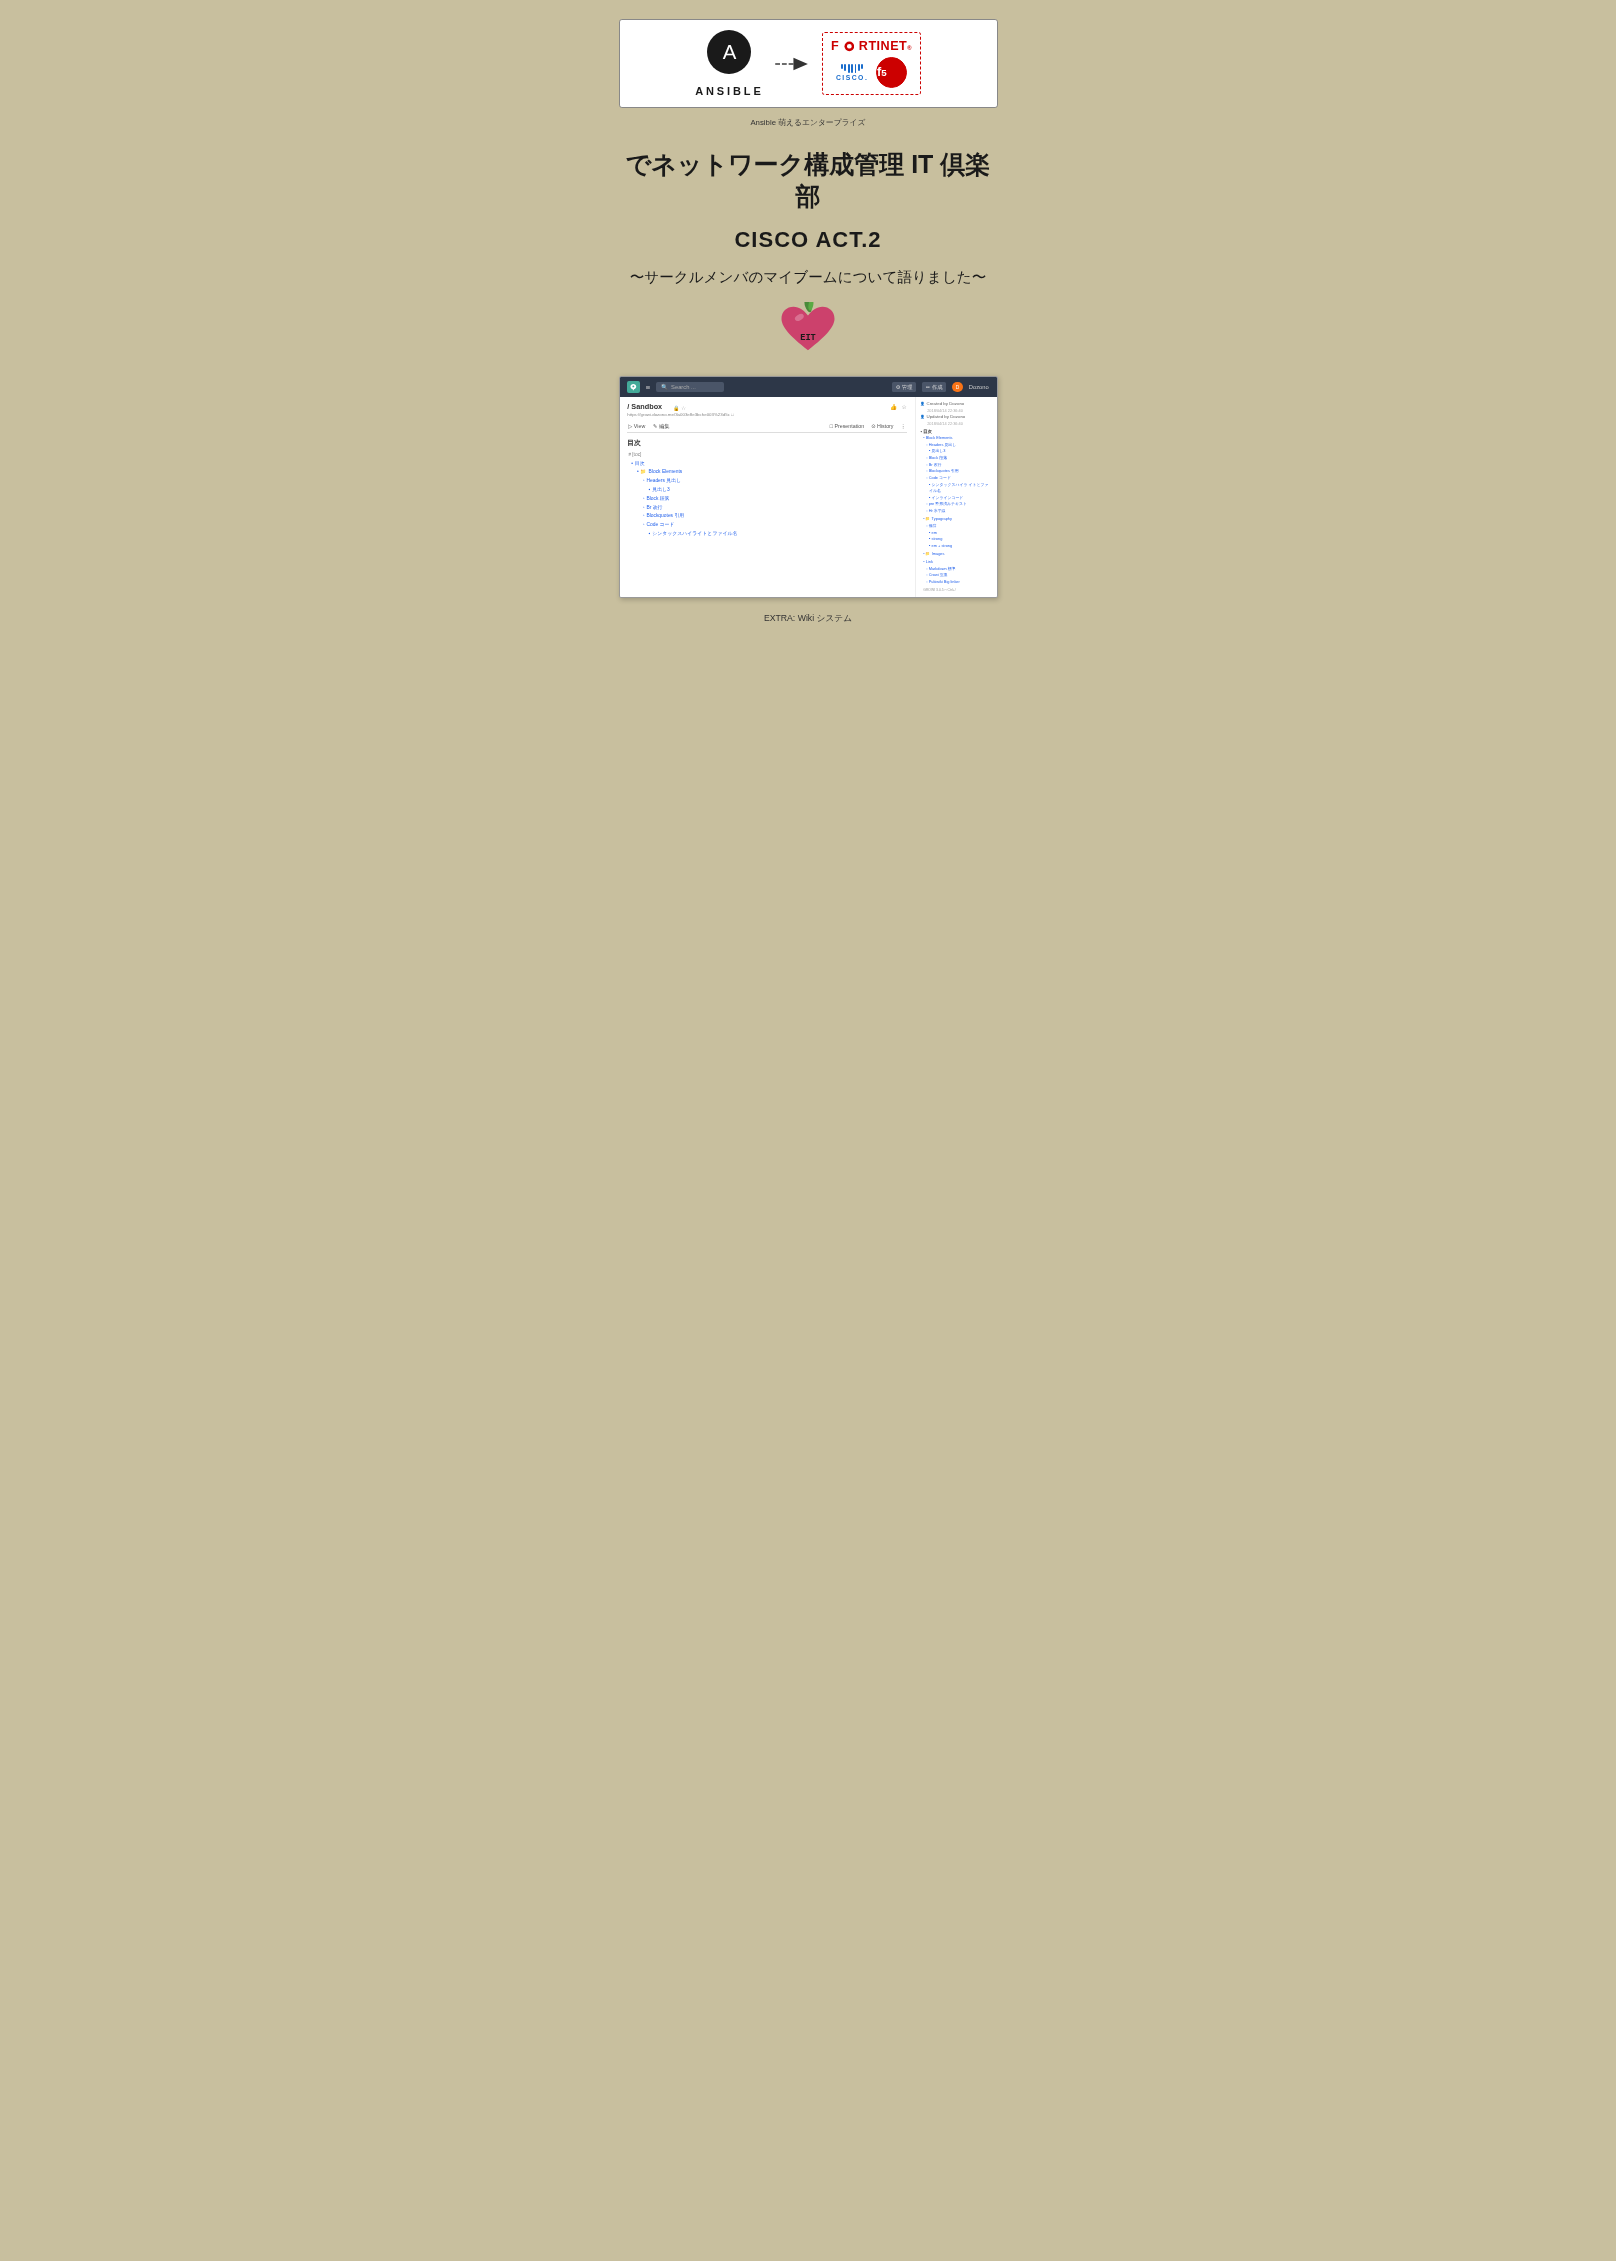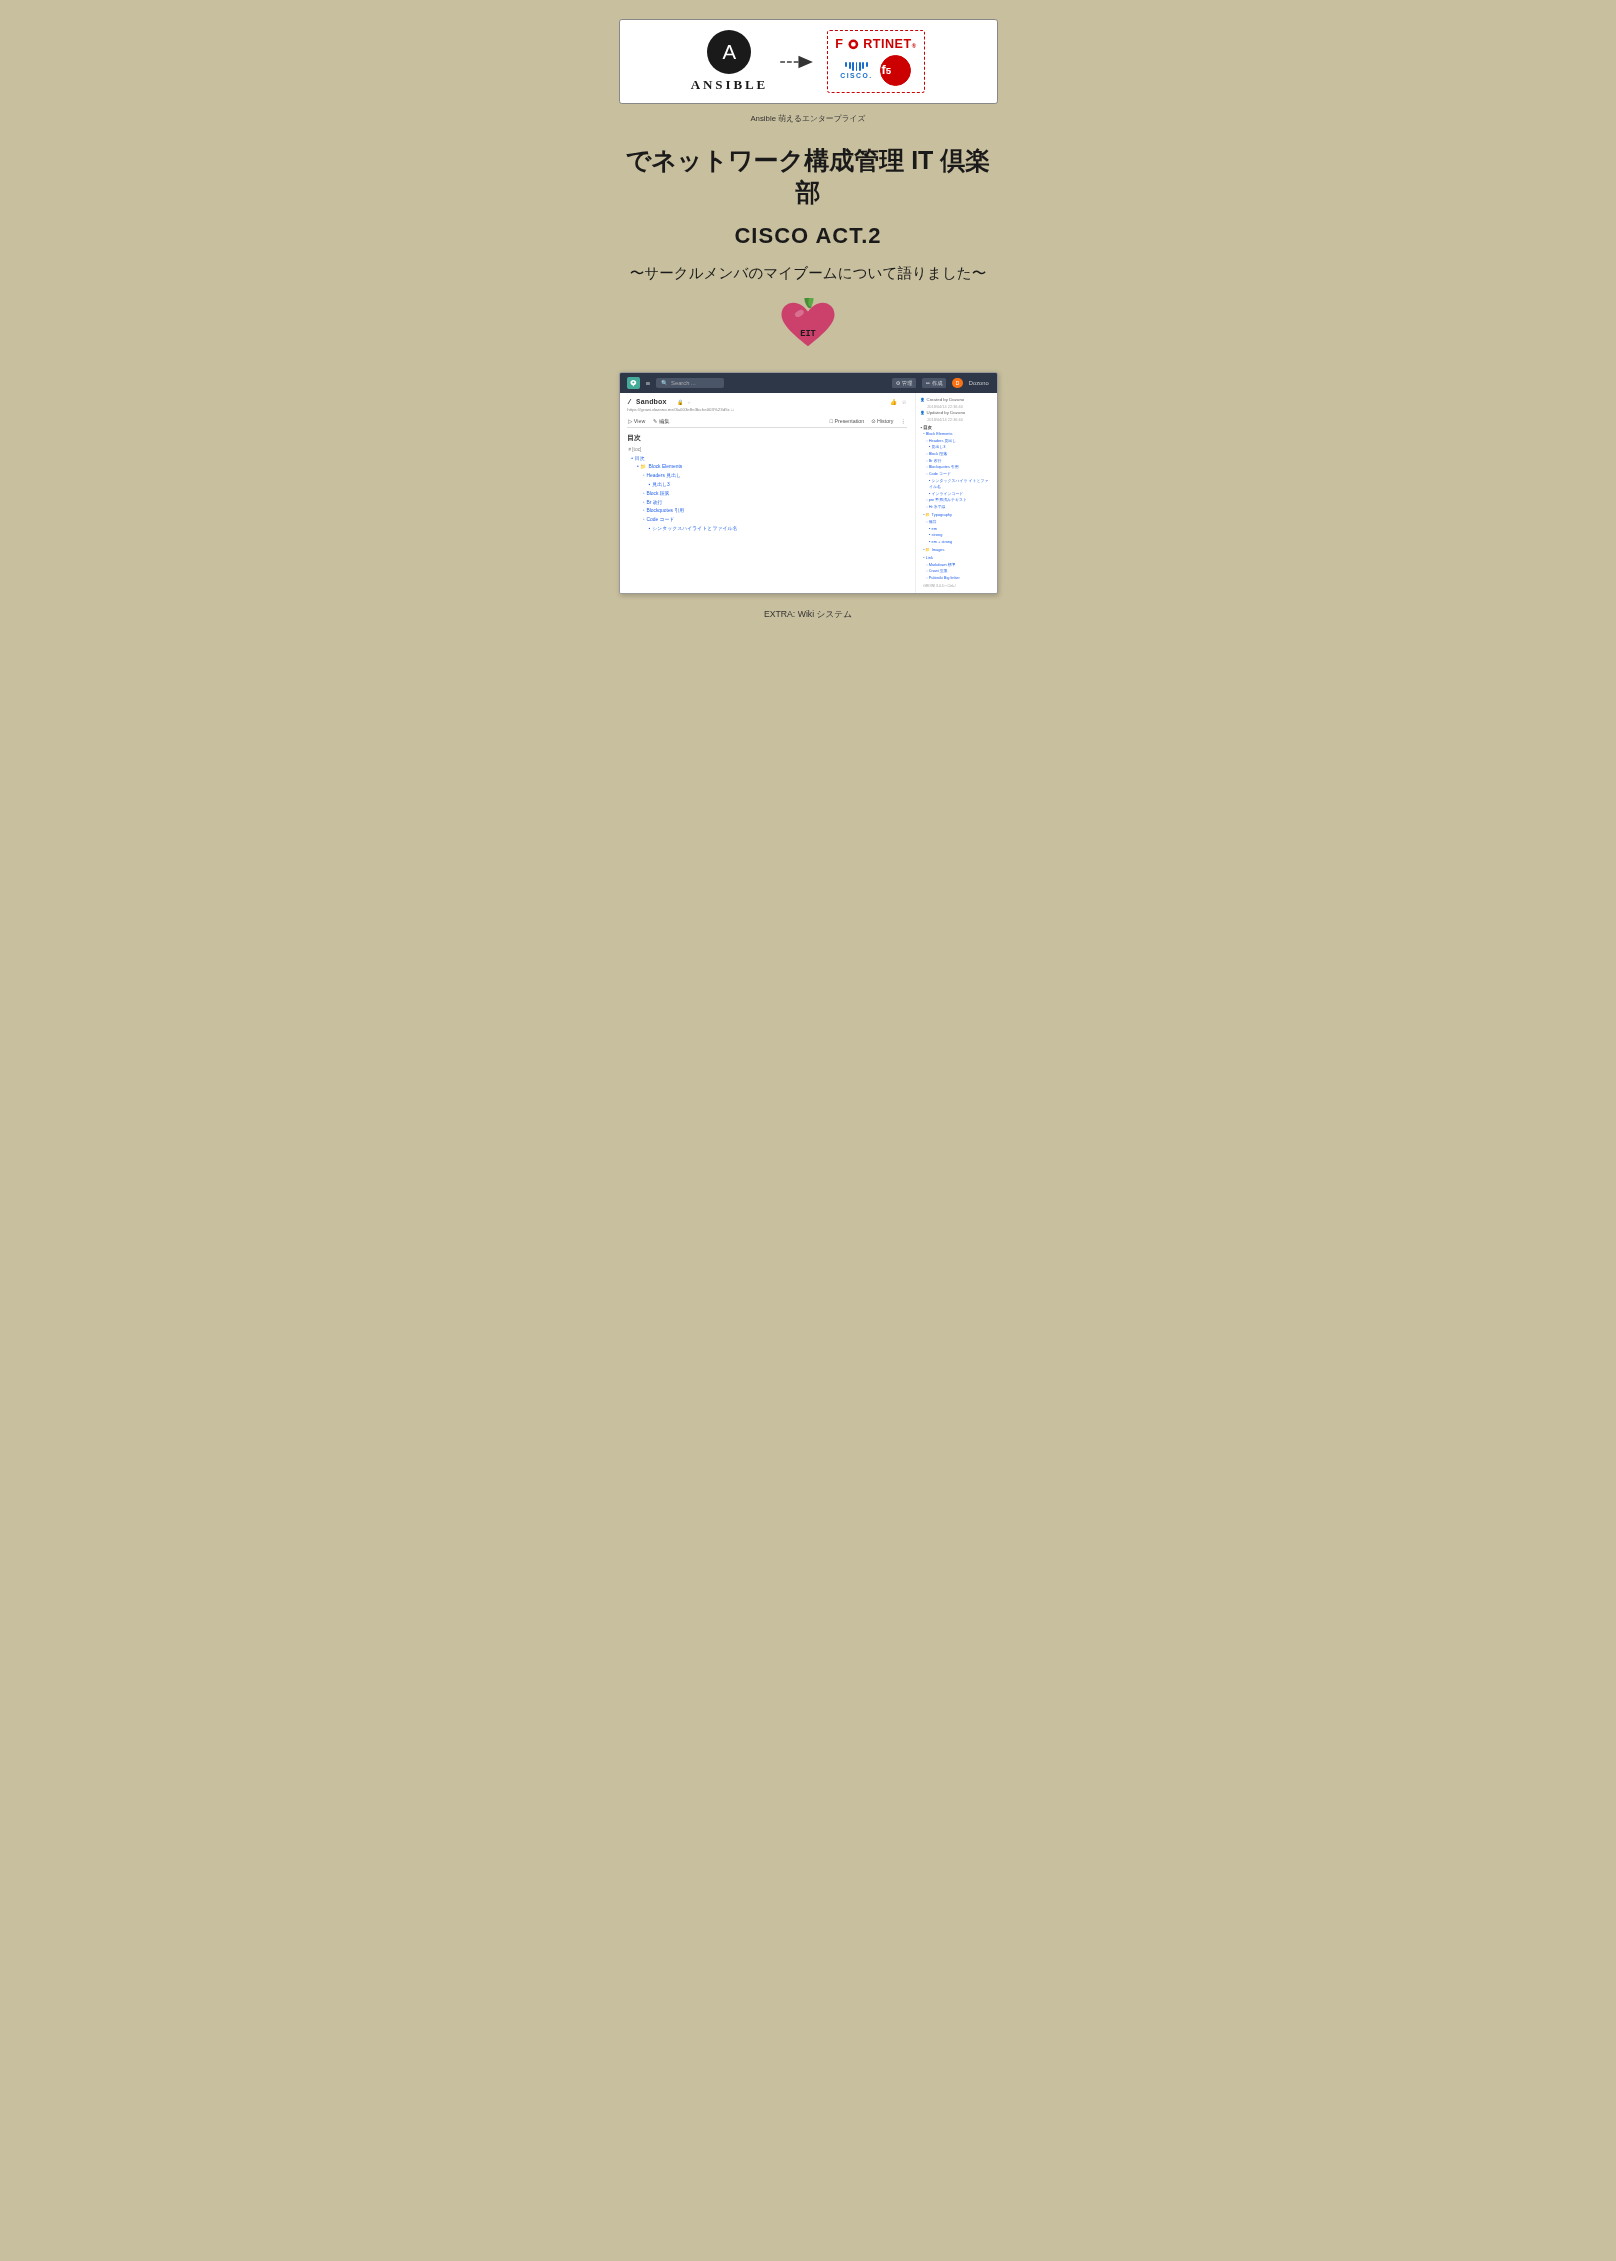--- a/index.html
+++ b/index.html
@@ -38,25 +38,26 @@
       align-items: center;
       justify-content: center;
     }
     .ansible-a {
       color: white;
       font-size: 20.4px;
       font-weight: 300;
       font-family: Arial, sans-serif;
     }
     .ansible-text {
-      font-size: 13px;
+      font-size: 11px;
       font-weight: bold;
       letter-spacing: 2.9px;
       color: #1a1a1a;
-      font-family: Liberation Serif, serif;
+      font-family: Liberation Sans, sans-serif;
+      margin-top: 8px;
     }
     .triple-arrow {
       display: flex;
       align-items: center;
       gap: 1px;
       font-size: 19.4px;
       color: #1a1a1a;
     }
     .vendor-box {
       border: 1.2px dashed #cc0000;
@@ -410,21 +411,21 @@
       <div class="growi-avatar">D</div>
       <span>Dozono</span>
     </div>
   </div>
 
   <div class="growi-body">
 
     <div class="growi-main">
 
       <div style="display:flex;align-items:center;justify-content:space-between;margin-bottom:1px;">
-        <div style="display:flex;align-items:flex-end;gap:11px;font-family:Liberation Mono, monospace;">
+        <div style="display:flex;align-items:flex-end;gap:11px;">
           <span style="font-size:7.3px;font-weight:bold;color:#333;">/ Sandbox</span>
           <span style="font-size:5.3px;color:#888;">🔒 ☆</span>
         </div>
         <div style="display:flex;gap:3.9px;font-size:5.8px;color:#888;">
           <span>👍</span>
           <span>☆</span>
         </div>
       </div>
       <div class="growi-page-url">https://growi.dozono.me/3a003e8e3bche003%23d5c □</div>
 

